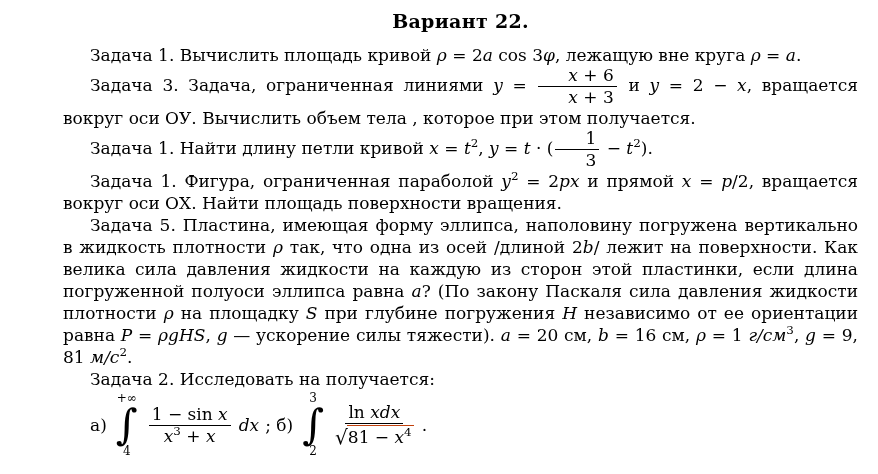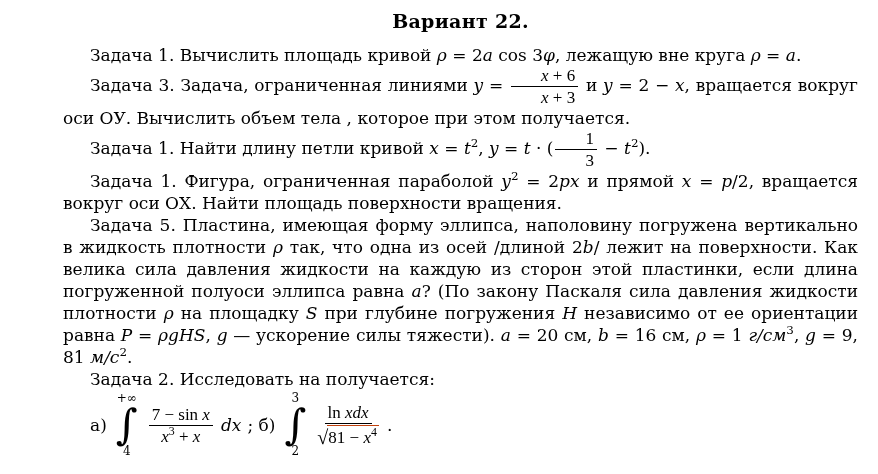--- a/index.html
+++ b/index.html
@@ -15,21 +15,21 @@
     text-align:center; font-weight:bold; font-size:19px;
     margin:2px 0 12px 0; letter-spacing:0.3px;
   }
   p.problem { margin:0; text-align:justify; text-indent:27px; }
   b.plabel { font-weight:normal; }
   i { font-style:italic; }
   sup { font-size:70%; line-height:0; }
 
   .frac {
     display:inline-flex; flex-direction:column; align-items:center;
-    vertical-align:middle; text-align:center; margin:0 2px; line-height:1.12;font-family:Liberation Serif, serif;
+    vertical-align:middle; text-align:center; margin:0 2px; line-height:1.12;
   }
   .frac .num { border-bottom:1px solid #000; padding:0 3px 1px 3px; white-space:nowrap; }
   .frac .den { padding-top:1px; white-space:nowrap; }
 
   .intg {
     display:inline-flex; flex-direction:column; align-items:center;
     vertical-align:middle; line-height:1; margin:0 3px;
   }
   .ilim { font-size:12px; line-height:1.1; }
   .isign { font-size:42px; line-height:0.95; }
@@ -68,21 +68,21 @@
   <p class="problem"><b class="plabel">Задача 2.</b><span><span> Исследовать на получается:</span></span></p>
 
   <div class="display-math">
       <span>а)</span>
       <span class="intg">
         <span class="ilim">+∞</span>
         <span class="isign">∫</span>
         <span class="ilim">4</span>
       </span>
       <span class="frac">
-        <span class="num"><span>7 − sin </span><i>x</i></span>
+        <span class="num"><span>1 − sin </span><i>x</i></span>
         <span class="den"><i>x</i><sup>3</sup><span> + </span><i>x</i></span>
       </span>
       <i>dx</i>
       <span>; б)</span>
       <span class="intg">
         <span class="ilim">3</span>
         <span class="isign">∫</span>
         <span class="ilim">2</span>
       </span>
       <span class="frac">

